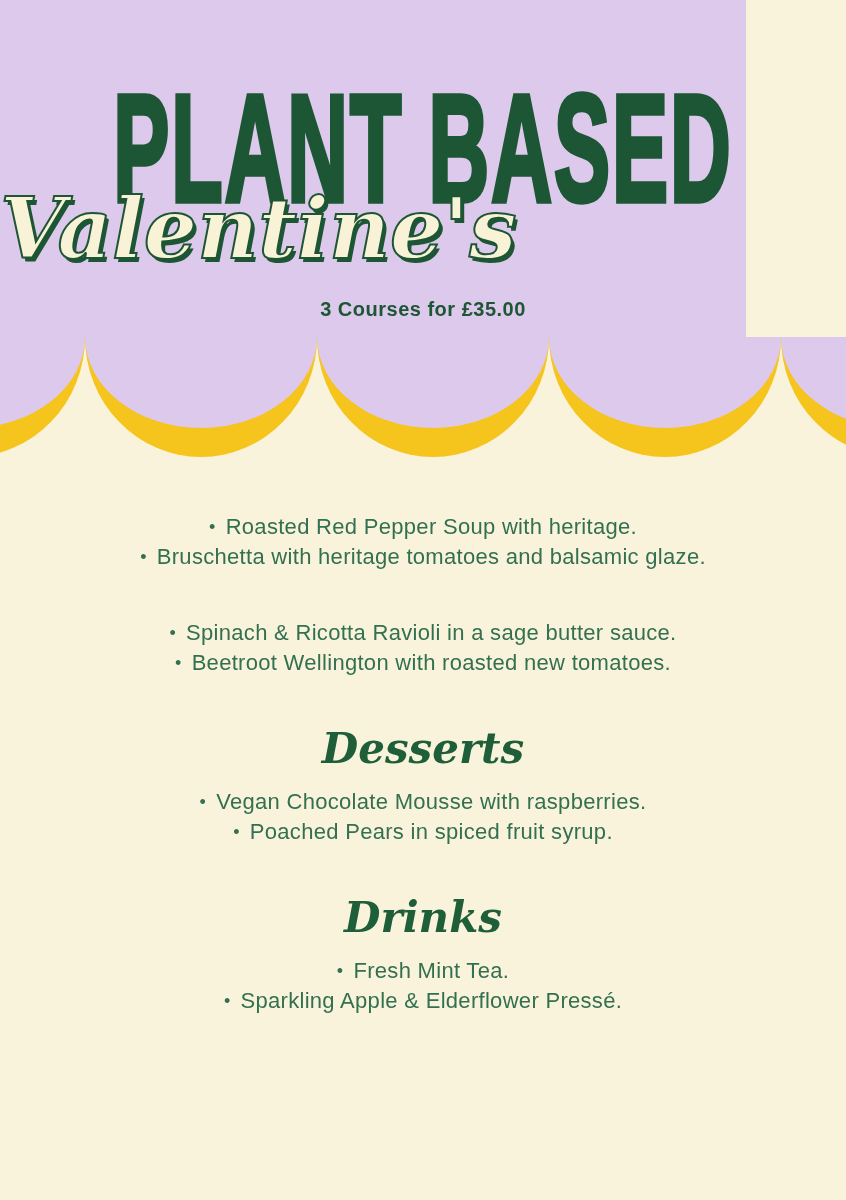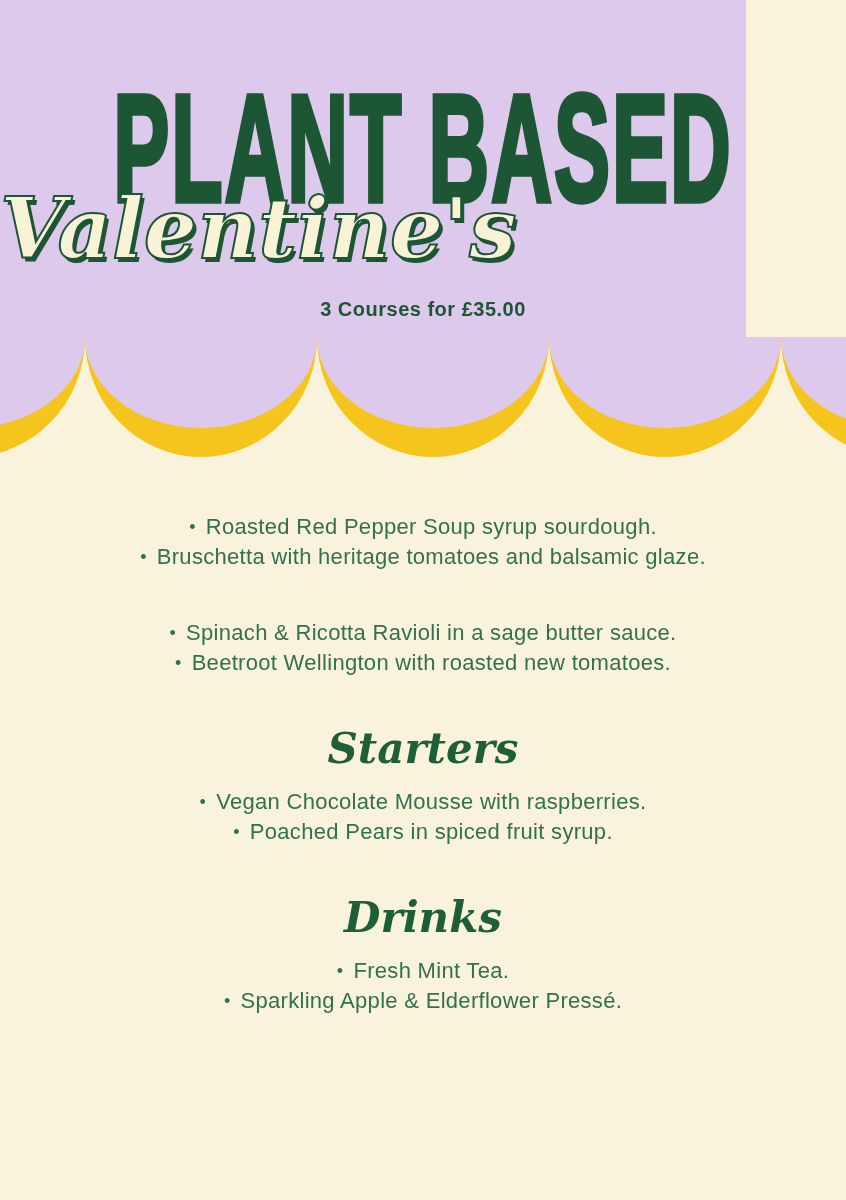--- a/index.html
+++ b/index.html
@@ -105,32 +105,32 @@
        A 116 91 0 0 0 85 0
        A 116 91 0 0 0 317 0
        A 116 91 0 0 0 549 0
        A 116 91 0 0 0 781 0
        A 116 91 0 0 0 1013 0 Z"></path>
 </svg>
 
 <main class="menu" id="menu-root">
     <section class="menu-section">
       <ul class="menu-items">
-        <li class="menu-item"><span class="bullet">•</span><span>Roasted Red Pepper Soup syrup sourdough.</span></li>
+        <li class="menu-item"><span class="bullet">•</span><span>Roasted Red Pepper Soup with heritage.</span></li>
         <li class="menu-item"><span class="bullet">•</span><span>Bruschetta with heritage tomatoes and balsamic glaze.</span></li>
       </ul>
     </section>
     <section class="menu-section">
       <ul class="menu-items">
         <li class="menu-item"><span class="bullet">•</span><span>Spinach &amp; Ricotta Ravioli in a sage butter sauce.</span></li>
         <li class="menu-item"><span class="bullet">•</span><span>Beetroot Wellington with roasted new tomatoes.</span></li>
       </ul>
     </section>
     <section class="menu-section">
-      <h2 class="section-heading">Starters</h2>
+      <h2 class="section-heading">Desserts</h2>
       <ul class="menu-items">
         <li class="menu-item"><span class="bullet">•</span><span>Vegan Chocolate Mousse with raspberries.</span></li>
         <li class="menu-item"><span class="bullet">•</span><span>Poached Pears in spiced fruit syrup.</span></li>
       </ul>
     </section>
     <section class="menu-section">
       <h2 class="section-heading">Drinks</h2>
       <ul class="menu-items">
         <li class="menu-item"><span class="bullet">•</span><span>Fresh Mint Tea.</span></li>
         <li class="menu-item"><span class="bullet">•</span><span>Sparkling Apple &amp; Elderflower Pressé.</span></li>

